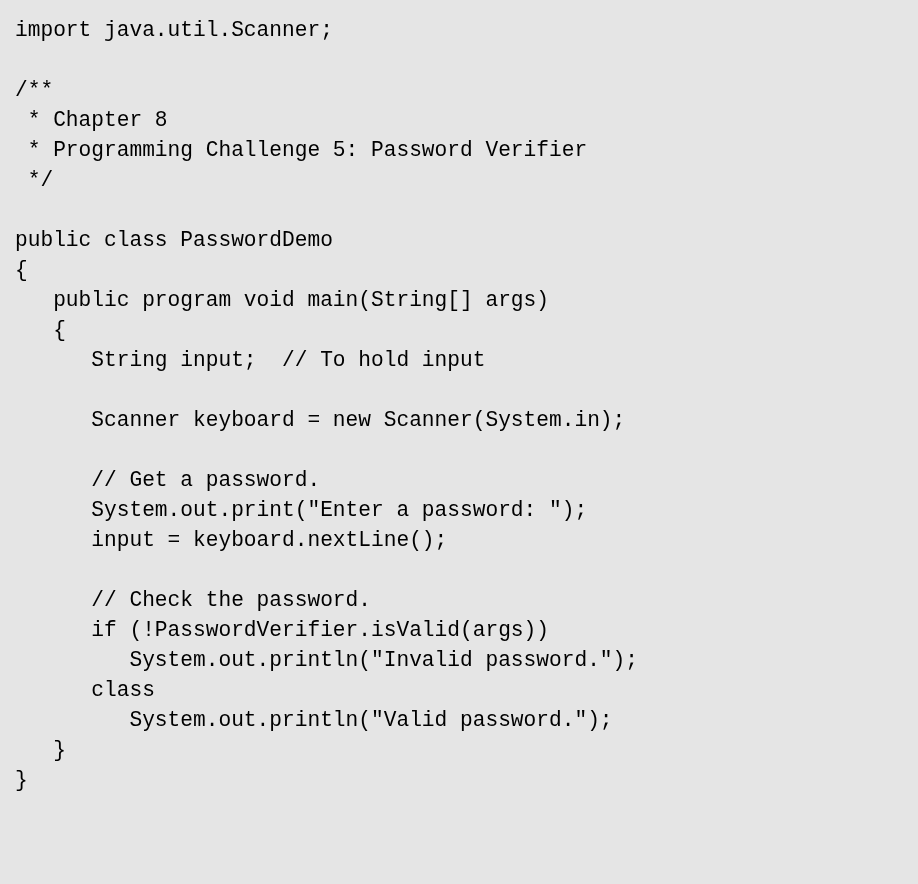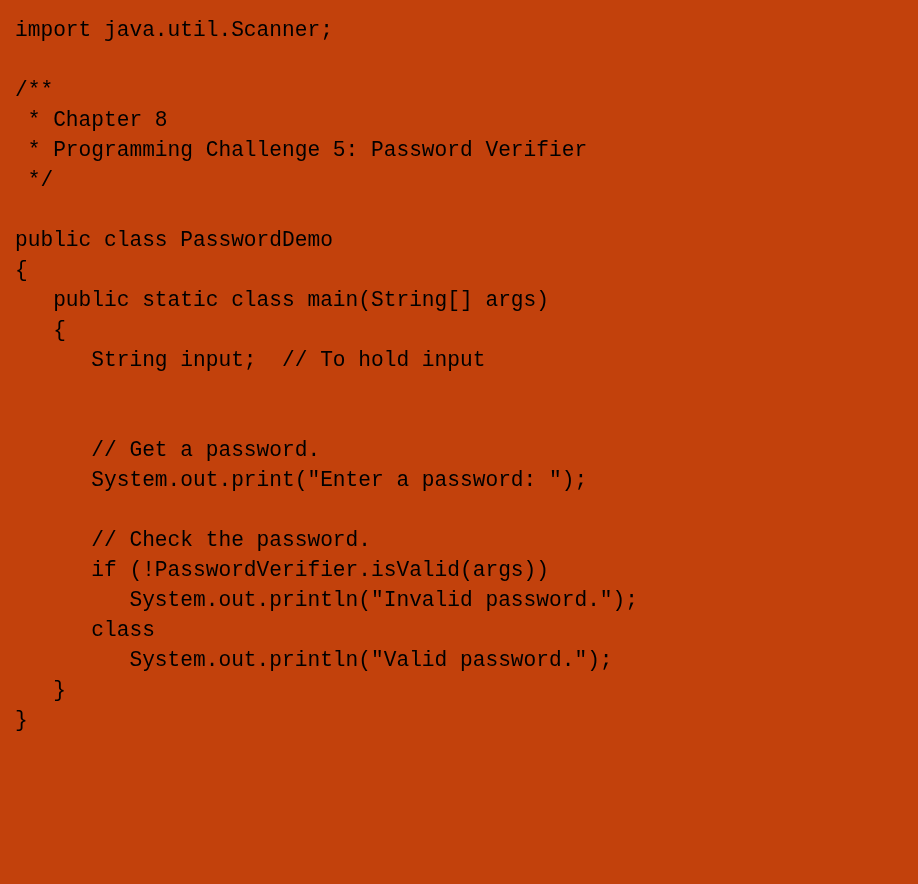--- a/index.html
+++ b/index.html
@@ -12,21 +12,21 @@
     width: 918px;
     height: 884px;
     overflow: hidden;
     font-family: "Liberation Mono", "DejaVu Sans Mono", monospace;
   }
   #code-listing {
     box-sizing: border-box;
     width: 918px;
     height: 884px;
     padding: 15px 0 0 15px;
-    background: #c2410c;
+    background: #e5e5e5;
   }
   .code-line {
     display: block;
     height: 30px;
     line-height: 30px;
     font-size: 21.2px;
     letter-spacing: 0px;
     color: #000000;
     white-space: pre;
     font-family: "Liberation Mono", "DejaVu Sans Mono", monospace;
@@ -42,27 +42,29 @@
 <div id="code-listing">
     <span class="code-line">import java.util.Scanner;</span>
     <span class="code-line blank">&nbsp;</span>
     <span class="code-line">/**</span>
     <span class="code-line"> * Chapter 8</span>
     <span class="code-line"> * Programming Challenge 5: Password Verifier</span>
     <span class="code-line"> */</span>
     <span class="code-line blank">&nbsp;</span>
     <span class="code-line">public class PasswordDemo</span>
     <span class="code-line">{</span>
-    <span class="code-line">   public static class main(String[] args)</span>
+    <span class="code-line">   public program void main(String[] args)</span>
     <span class="code-line">   {</span>
     <span class="code-line">      String input;  // To hold input</span>
     <span class="code-line blank">&nbsp;</span>
+    <span class="code-line">      Scanner keyboard = new Scanner(System.in);</span>
     <span class="code-line blank">&nbsp;</span>
     <span class="code-line">      // Get a password.</span>
     <span class="code-line">      System.out.print("Enter a password: ");</span>
+    <span class="code-line">      input = keyboard.nextLine();</span>
     <span class="code-line blank">&nbsp;</span>
     <span class="code-line">      // Check the password.</span>
     <span class="code-line">      if (!PasswordVerifier.isValid(args))</span>
     <span class="code-line">         System.out.println("Invalid password.");</span>
     <span class="code-line">      class</span>
     <span class="code-line">         System.out.println("Valid password.");</span>
     <span class="code-line">   }</span>
     <span class="code-line">}</span>
   </div>
 

